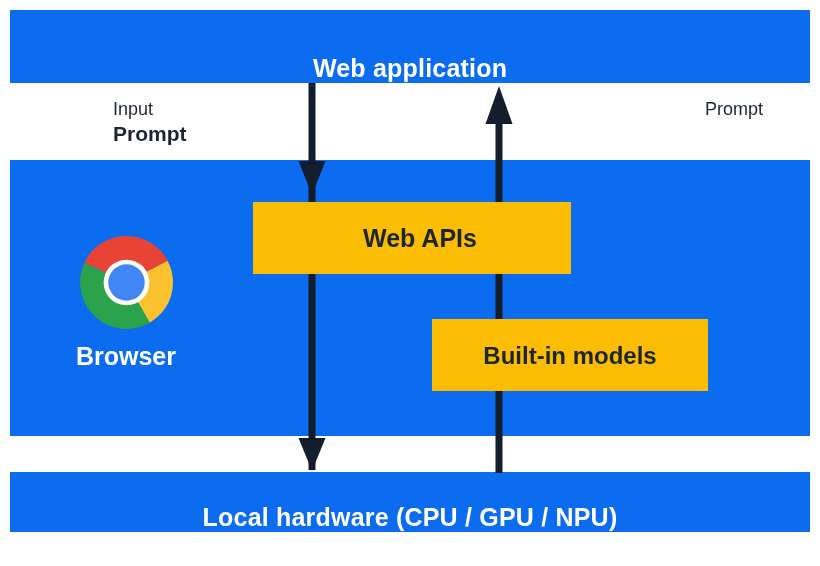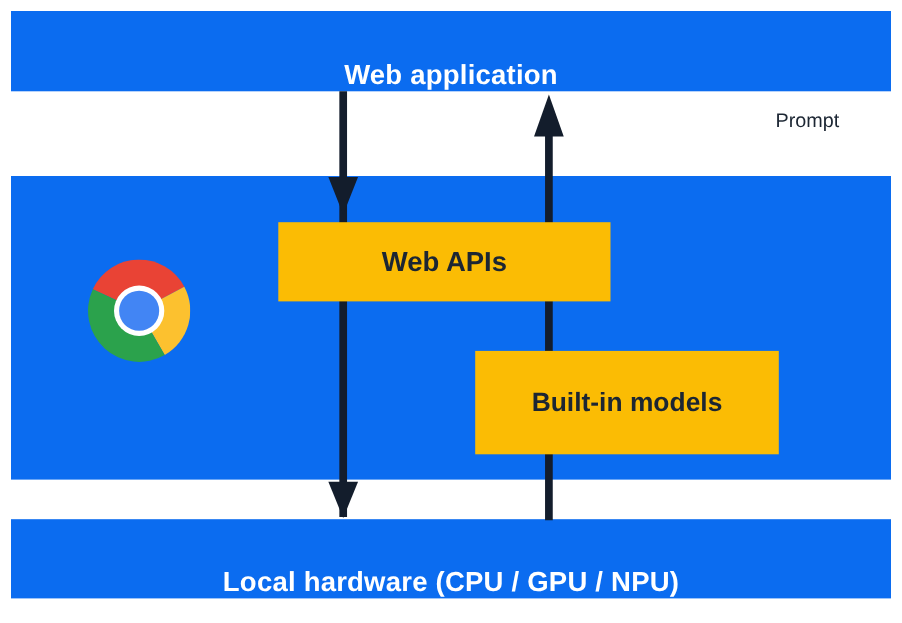--- a/index.html
+++ b/index.html
@@ -5,21 +5,21 @@
   html,body{margin:0;padding:0;background:#ffffff;}
   .canvas{
     position:relative;width:820px;height:566px;background:#ffffff;overflow:hidden;
     font-family:"Liberation Sans","DejaVu Sans",sans-serif;
   }
   .bar{
     position:absolute;left:10px;width:800px;background:var(--section-blue);
     display:flex;align-items:flex-end;justify-content:center;
   }
   .top-bar{top:10px;height:73px;}
-  .bottom-bar{top:472px;height:72px;}
+  .bottom-bar{top:472px;height:60px;}
   .bar-label{color:var(--text-light);font-size:25px;font-weight:700;letter-spacing:.2px;}
   .middle-section{
     position:absolute;left:10px;top:160px;width:800px;height:276px;
     background:var(--section-blue);
   }
   .io-label{position:absolute;top:99px;color:var(--text-dark);}
   .input-group{left:113px;text-align:left;}
   .output-group{right:57px;text-align:right;}
   .io-caption{font-size:18px;font-weight:400;line-height:20px;}
   .io-value{font-size:21px;font-weight:700;line-height:24px;margin-top:3px;}
@@ -34,48 +34,53 @@
     color:var(--text-light);font-size:25px;font-weight:700;
   }
   .arrows{position:absolute;left:0;top:0;pointer-events:none;}
   .arrow-line{stroke:var(--arrow-dark);stroke-width:7px;}
   .arrow-head{fill:var(--arrow-dark);}
   .yellow-box{
     position:absolute;background:var(--box-yellow);color:var(--text-dark);
     display:flex;align-items:center;justify-content:center;
     font-weight:700;text-align:center;
   }
-  .web-apis{left:253px;top:202px;width:302px;height:72px;font-size:25px;}
+  .web-apis{left:253px;top:202px;width:302px;height:72px;font-size:25px;padding-left:16px;}
   .builtin{
-    left:432px;top:319px;width:276px;height:94px;font-size:24px;
+    left:432px;top:319px;width:276px;height:72px;font-size:24px;
     flex-direction:column;line-height:31px;
   }
 </style>
 </head>
 <body>
 
 <div class="canvas">
 
   <div class="bar top-bar">
     <span class="bar-label">Web application</span>
   </div>
 
+  <div class="io-label input-group">
+    <div class="io-caption">Input</div>
+    <div class="io-value">Prompt</div>
+  </div>
 
   <div class="io-label output-group">
     <div class="io-caption">Prompt</div>
   </div>
 
   <div class="middle-section">
     <svg class="chrome-logo" viewBox="0 0 48 48" aria-hidden="true">
       <path class="c-red" d="M24 24 L2.25 13.86 A24 24 0 0 1 45.19 12.73 Z"></path>
       <path class="c-yellow" d="M24 24 L45.19 12.73 A24 24 0 0 1 36 44.78 Z"></path>
       <path class="c-green" d="M24 24 L36 44.78 A24 24 0 0 1 2.25 13.86 Z"></path>
       <circle class="c-ring" cx="24" cy="24" r="11.8"></circle>
       <circle class="c-blue" cx="24" cy="24" r="9.4"></circle>
     </svg>
+    <div class="browser-label">Browser</div>
   </div>
 
   <div class="bar bottom-bar">
     <span class="bar-label">Local hardware (CPU / GPU / NPU)</span>
   </div>
 
   <svg class="arrows" width="820" height="566" viewBox="0 0 820 566" aria-hidden="true">
     <g>
       <line class="arrow-line" x1="312" y1="83" x2="312" y2="470"></line>
       <polygon class="arrow-head" points="298.5,161 325.5,161 312,195"></polygon>

